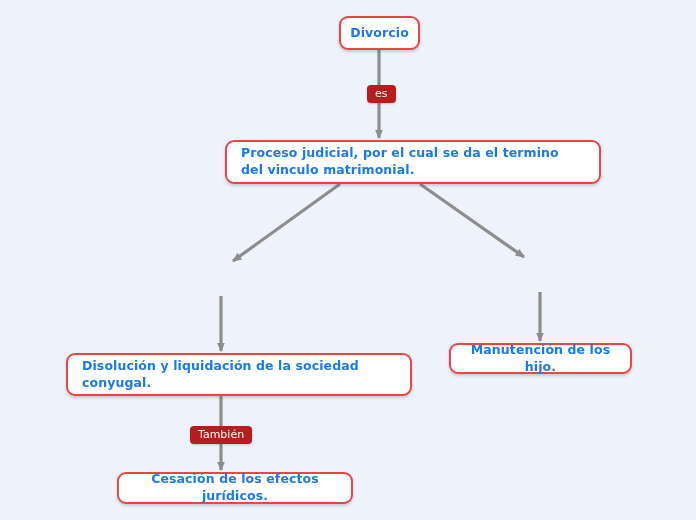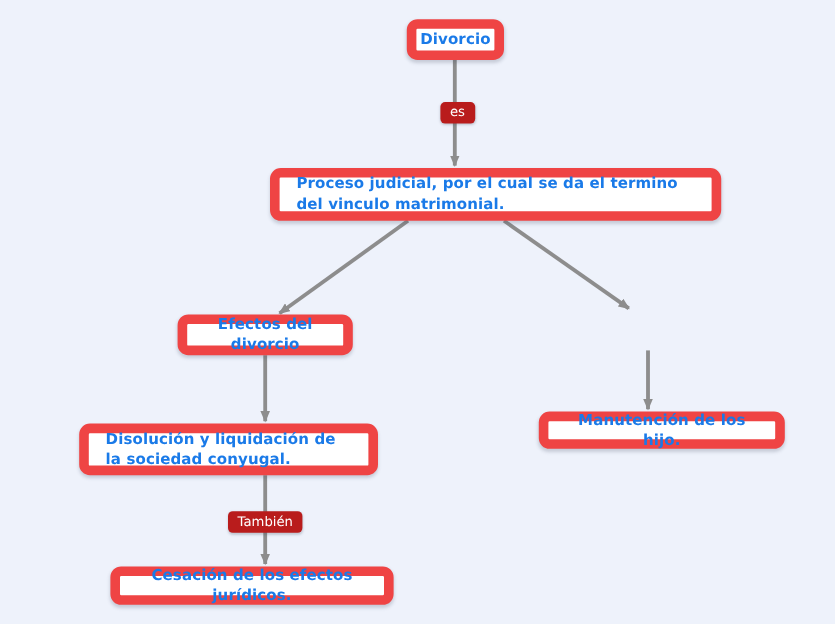--- a/index.html
+++ b/index.html
@@ -23,21 +23,21 @@
     left: 0;
     top: 0;
     width: 696px;
     height: 520px;
     pointer-events: none;
   }
   .node {
     position: absolute;
     box-sizing: border-box;
     background: #ffffff;
-    border: 8px solid #ef4444;
+    border: 2px solid #ef4444;
     border-radius: 9px;
     color: #1a7ae8;
     font-weight: bold;
     font-size: 12.5px;
     line-height: 1.35;
     letter-spacing: 0.1px;
     box-shadow: 0 2px 3px rgba(60,70,90,0.22);
     display: flex;
     align-items: center;
   }
@@ -110,34 +110,31 @@
   </div>
 
   <div class="edge-label" style="left:367px; top:85px;">
     <span>es</span>
   </div>
 
   <div class="node left" style="left:225px; top:140px; width:376px; height:44px;">
     <span class="txt">Proceso judicial, por el cual se da el termino del vinculo matrimonial.</span>
   </div>
 
-  <div class="node center" style="left:148px; top:262px; width:146px; height:34px;">
-    <span class="txt">Efectos del divorcio</span>
-  </div>
 
 
-  <div class="node left" style="left:66px; top:353px; width:249px; height:43px;">
+  <div class="node left" style="left:66px; top:353px; width:346px; height:43px;">
     <span class="txt">Disolución y liquidación de la sociedad conyugal.</span>
   </div>
 
-  <div class="node center" style="left:449px; top:343px; width:205px; height:31px;">
+  <div class="node center" style="left:449px; top:343px; width:183px; height:31px;">
     <span class="txt">Manutención de los hijo.</span>
   </div>
 
   <div class="edge-label" style="left:190px; top:426px;">
     <span>También</span>
   </div>
 
-  <div class="node center" style="left:92px; top:472px; width:236px; height:32px;">
+  <div class="node center" style="left:117px; top:472px; width:236px; height:32px;">
     <span class="txt">Cesación de los efectos jurídicos.</span>
   </div>
 
 </div>
 
 </body></html>

